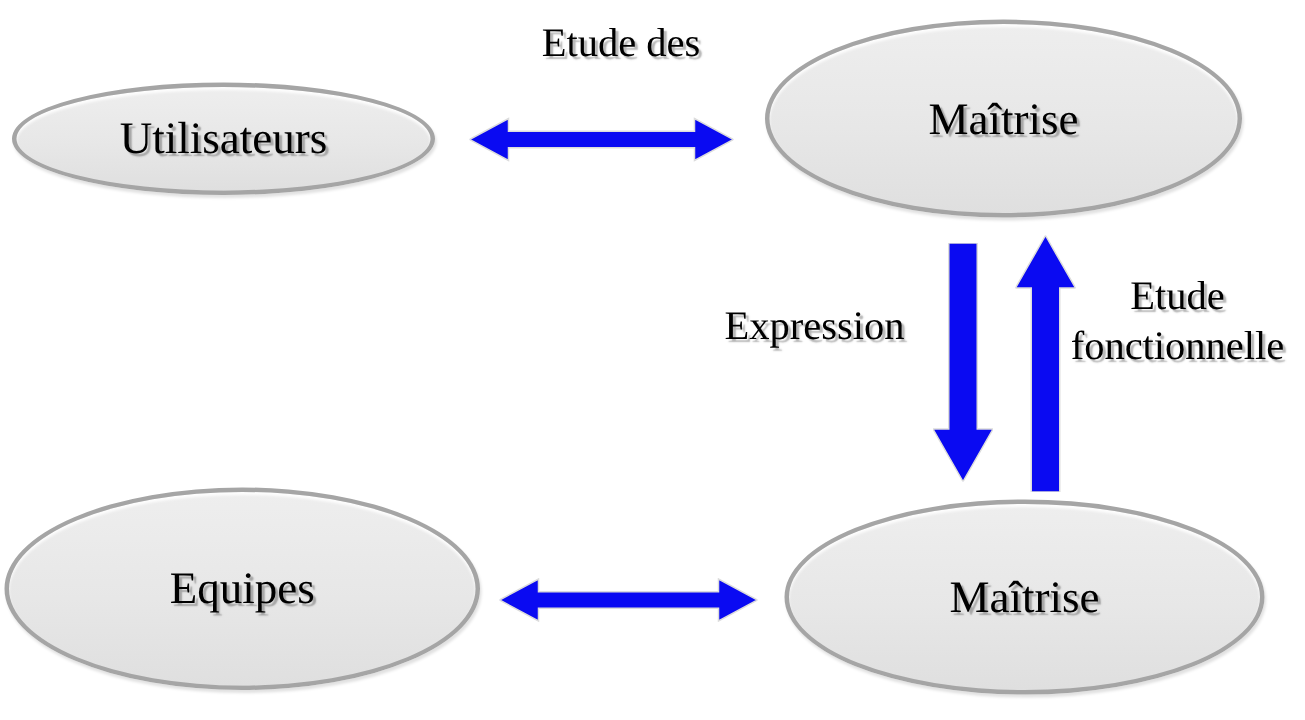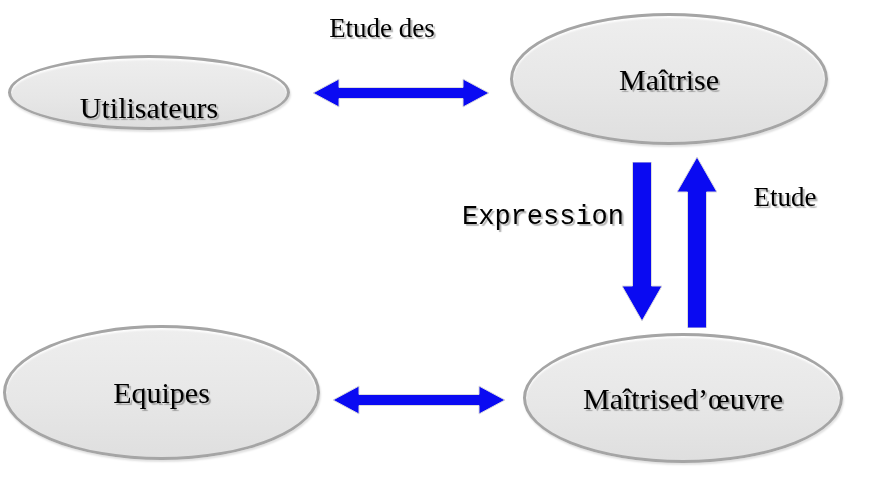--- a/index.html
+++ b/index.html
@@ -28,37 +28,37 @@
     justify-content: center;
     text-align: center;
     box-sizing: border-box;
   }
   .node .nline {
     font-size: 30px;
     line-height: 39px;
     text-shadow: 2px 2px 1px rgba(110,110,110,0.55);
     white-space: nowrap;
   }
-  #node-utilisateurs  { left: 8px;   top: 55px;  width: 282px; height: 75px; align-items: flex-end; }
+  #node-utilisateurs  { left: 8px;   top: 55px;  width: 282px; height: 75px; }
   #node-mouvrage      { left: 510px; top: 13px;  width: 318px; height: 132px; }
   #node-equipes       { left: 3px;   top: 325px; width: 317px; height: 135px; }
   #node-moeuvre       { left: 523px; top: 333px; width: 320px; height: 130px; }
 
   .edge-label {
     position: absolute;
     text-align: center;
   }
   .edge-label .lline {
     font-size: 27px;
     line-height: 33px;
     text-shadow: 2px 2px 1px rgba(110,110,110,0.5);
     white-space: nowrap;
   }
-  #label-etude-besoins       { left: 300px; top: 12px;  width: 164px; }
-  #label-expression-besoins  { left: 462px; top: 201px; width: 162px; font-family: Liberation Mono, monospace; }
+  #label-etude-besoins       { left: 332px; top: 12px;  width: 164px; }
+  #label-expression-besoins  { left: 462px; top: 201px; width: 162px; }
   #label-etude-fonctionnelle { left: 701px; top: 181px; width: 168px; }
   #label-pilotage            { left: 363px; top: 334px; width: 120px; }
 
   .arrow-svg { position: absolute; display: block; }
   #arrow-etude-besoins { left: 313px; top: 78px;  }
   #arrow-pilotage      { left: 333px; top: 385px; }
   #arrow-expression    { left: 622px; top: 162px; }
   #arrow-fonctionnelle { left: 677px; top: 157px; }
 </style>
 </head>
@@ -73,33 +73,33 @@
   <div class="node" id="node-mouvrage">
     <div class="nline">Maîtrise</div>
   </div>
 
   <div class="node" id="node-equipes">
     <div class="nline">Equipes</div>
   </div>
 
   <div class="node" id="node-moeuvre">
     <div class="nline">Maîtrise</div>
-    <div class="nline">d’œuvre</div>
   </div>
 
   <div class="edge-label" id="label-etude-besoins">
     <div class="lline">Etude des</div>
   </div>
 
   <div class="edge-label" id="label-expression-besoins">
     <div class="lline">Expression</div>
   </div>
 
   <div class="edge-label" id="label-etude-fonctionnelle">
     <div class="lline">Etude</div>
+    <div class="lline">fonctionnelle</div>
   </div>
 
 
   <svg class="arrow-svg" id="arrow-etude-besoins" width="176" height="30" viewBox="0 0 176 30">
     <polygon points="0,15 26,1 26,9.5 150,9.5 150,1 176,15 150,29 150,20.5 26,20.5 26,29" stroke="#dcdcdc" stroke-width="1" fill="#0a0af2"></polygon>
   </svg>
 
   <svg class="arrow-svg" id="arrow-pilotage" width="172" height="30" viewBox="0 0 172 30">
     <polygon points="0,15 26,1 26,9.5 146,9.5 146,1 172,15 146,29 146,20.5 26,20.5 26,29" stroke="#dcdcdc" stroke-width="1" fill="#0a0af2"></polygon>
   </svg>

